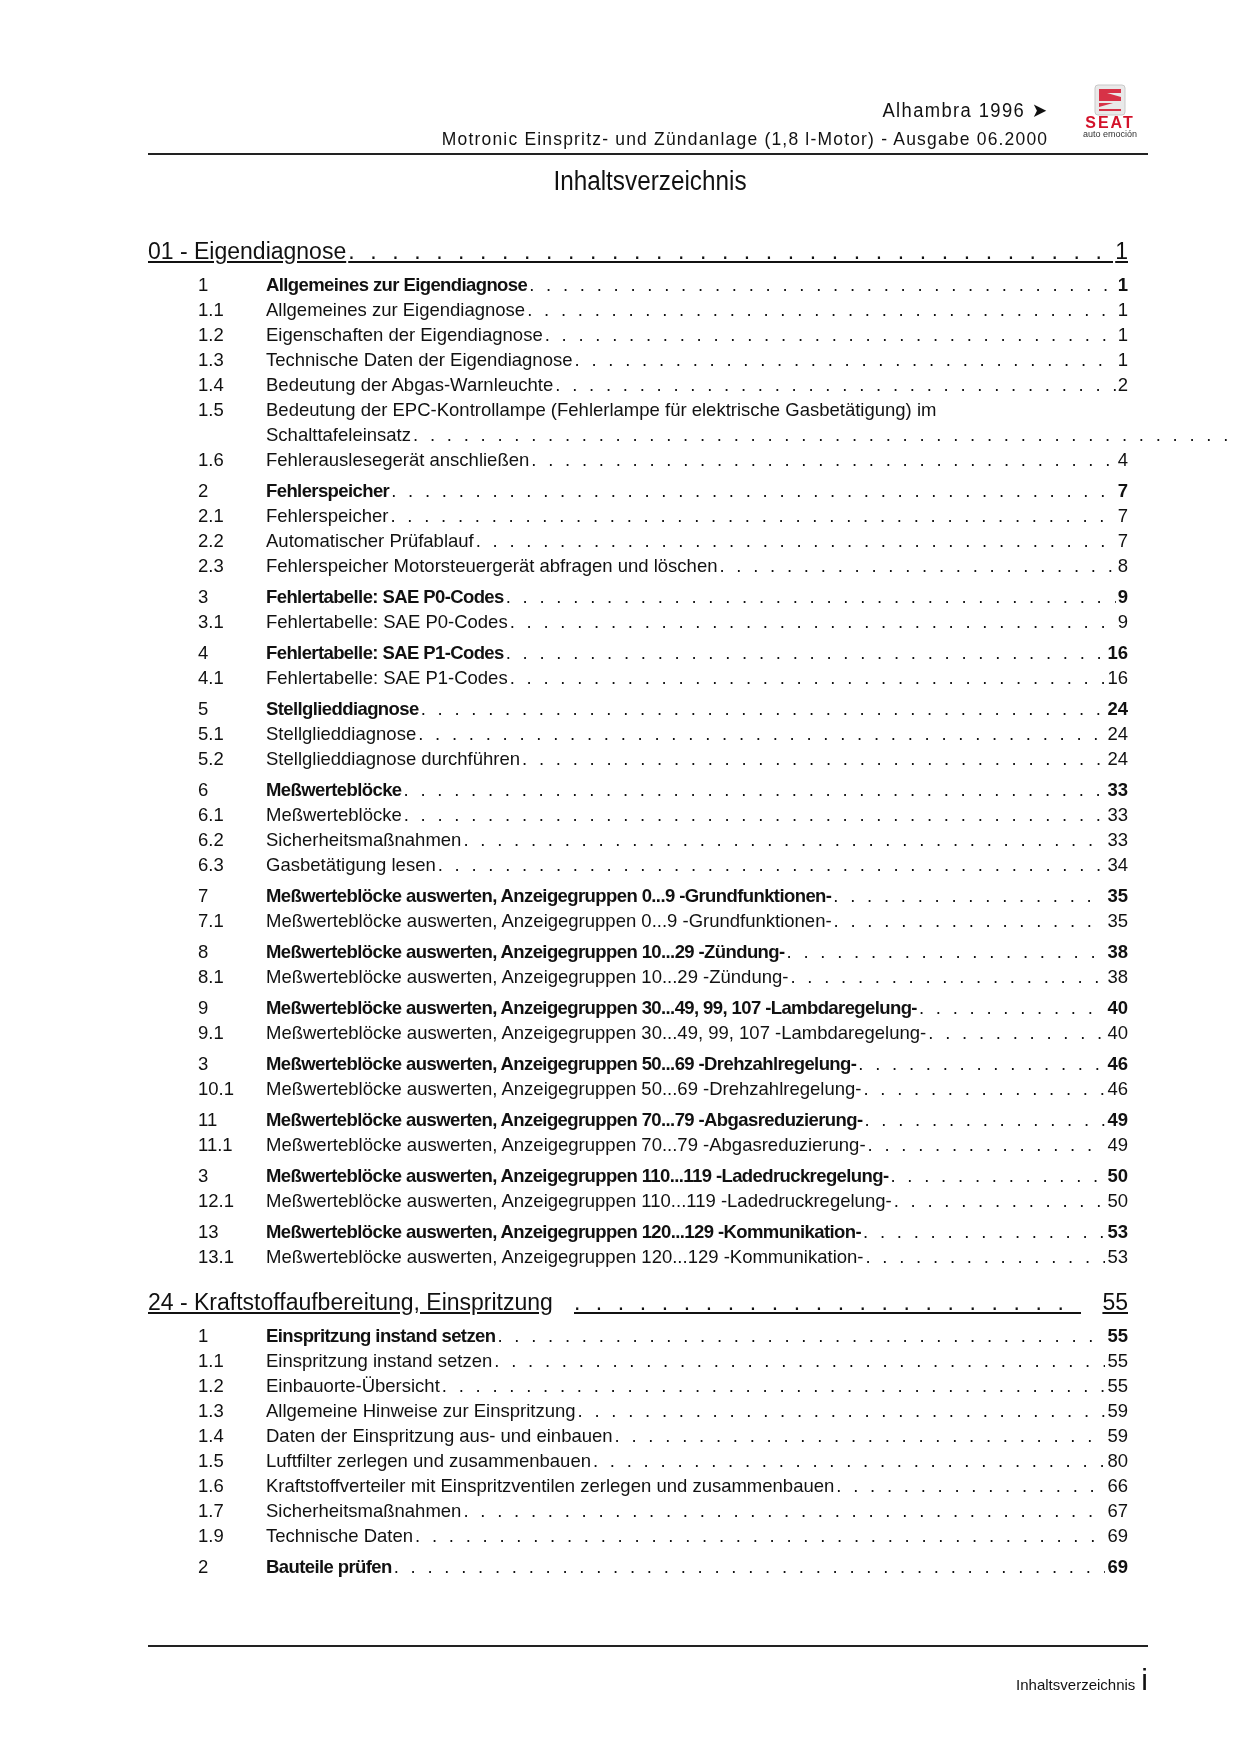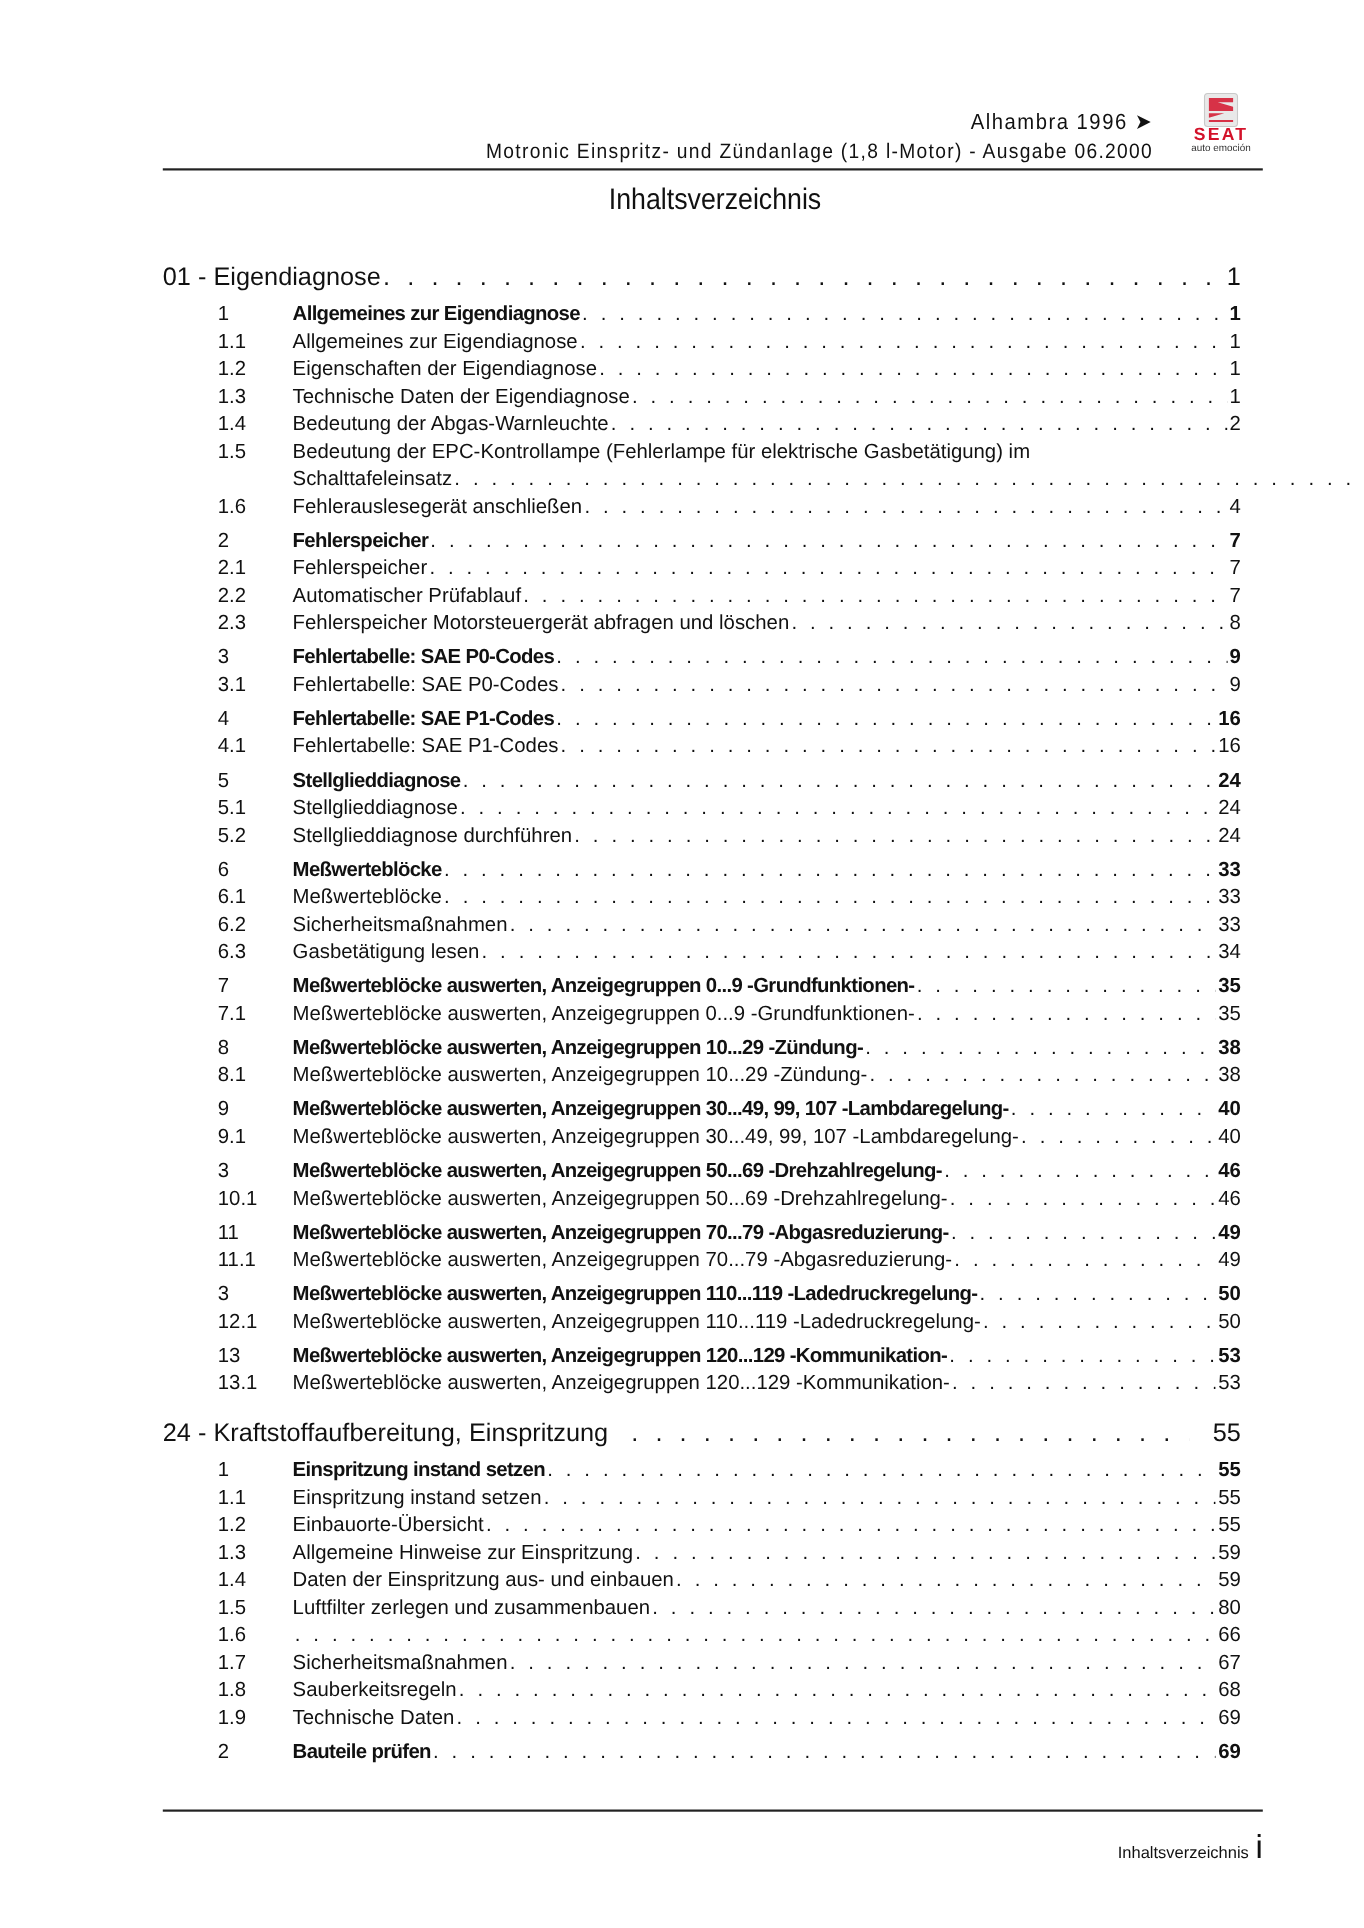--- a/index.html
+++ b/index.html
@@ -11,21 +11,21 @@
   .header .rule { position: absolute; left: 0; top: 61px; width: 1000px; height: 2px; background: #222; }
 
   .logo { position: absolute; right: 0; top: -8px; width: 76px; height: 60px; text-align: center; }
   .logo svg { display: block; margin: 0 auto; }
   .logo .brand { font-size: 16px; color: #d3122a; font-weight: bold; letter-spacing: 2px; line-height: 12px; margin-top: 1px; }
   .logo .tag { font-size: 9px; color: #333; line-height: 10px; }
 
   .page-title { position: absolute; left: 0; width: 1300px; top: 166px; text-align: center; font-size: 27px; transform: scaleX(0.9); }
 
   .toc { position: absolute; left: 148px; top: 232px; width: 980px; }
-  .chapter { display: flex; align-items: baseline; font-size: 23px; line-height: 34px; margin-top: 2px; }
+  .chapter { display: flex; align-items: baseline; font-size: 23px; line-height: 34px; margin-top: 2px; text-decoration: underline; }
   .chapter.gap { margin-top: 16px; gap: 19px; }
   .chapter .ctitle { white-space: nowrap; }
   .leader { flex: 1; overflow: hidden; white-space: nowrap; margin: 0 2px; letter-spacing: 4.6px; }
   .leader::after { content: ". . . . . . . . . . . . . . . . . . . . . . . . . . . . . . . . . . . . . . . . . . . . . . . . . . . . . . . . . . . . . . . . . . . . . . . . . . . . . . . . . . . . . . . . . . . . . . . . . . . . . . . . . . . ."; }
   .page { white-space: nowrap; text-align: right; }
 
   .row { display: flex; align-items: baseline; font-size: 18.5px; line-height: 25px; padding-left: 50px; }
   .row.section { margin-top: 6px; }
   .row.first { margin-top: 4px; }
   .row .num { width: 68px; flex: none; }
@@ -325,34 +325,29 @@
       <span class="page">59</span>
     </div>
     <div class="row">
       <span class="num">1.5</span>
       <span class="title">Luftfilter zerlegen und zusammenbauen</span>
       <span class="leader"></span>
       <span class="page">80</span>
     </div>
     <div class="row">
       <span class="num">1.6</span>
+      <span class="title">Kraftstoffverteiler mit Einspritzventilen zerlegen und zusammenbauen</span>
       <span class="leader"></span>
       <span class="page">66</span>
     </div>
     <div class="row">
       <span class="num">1.7</span>
       <span class="title">Sicherheitsmaßnahmen</span>
       <span class="leader"></span>
       <span class="page">67</span>
-    </div>
-    <div class="row">
-      <span class="num">1.8</span>
-      <span class="title">Sauberkeitsregeln</span>
-      <span class="leader"></span>
-      <span class="page">68</span>
     </div>
     <div class="row">
       <span class="num">1.9</span>
       <span class="title">Technische Daten</span>
       <span class="leader"></span>
       <span class="page">69</span>
     </div>
     <div class="row section">
       <span class="num">2</span>
       <span class="title">Bauteile prüfen</span>

